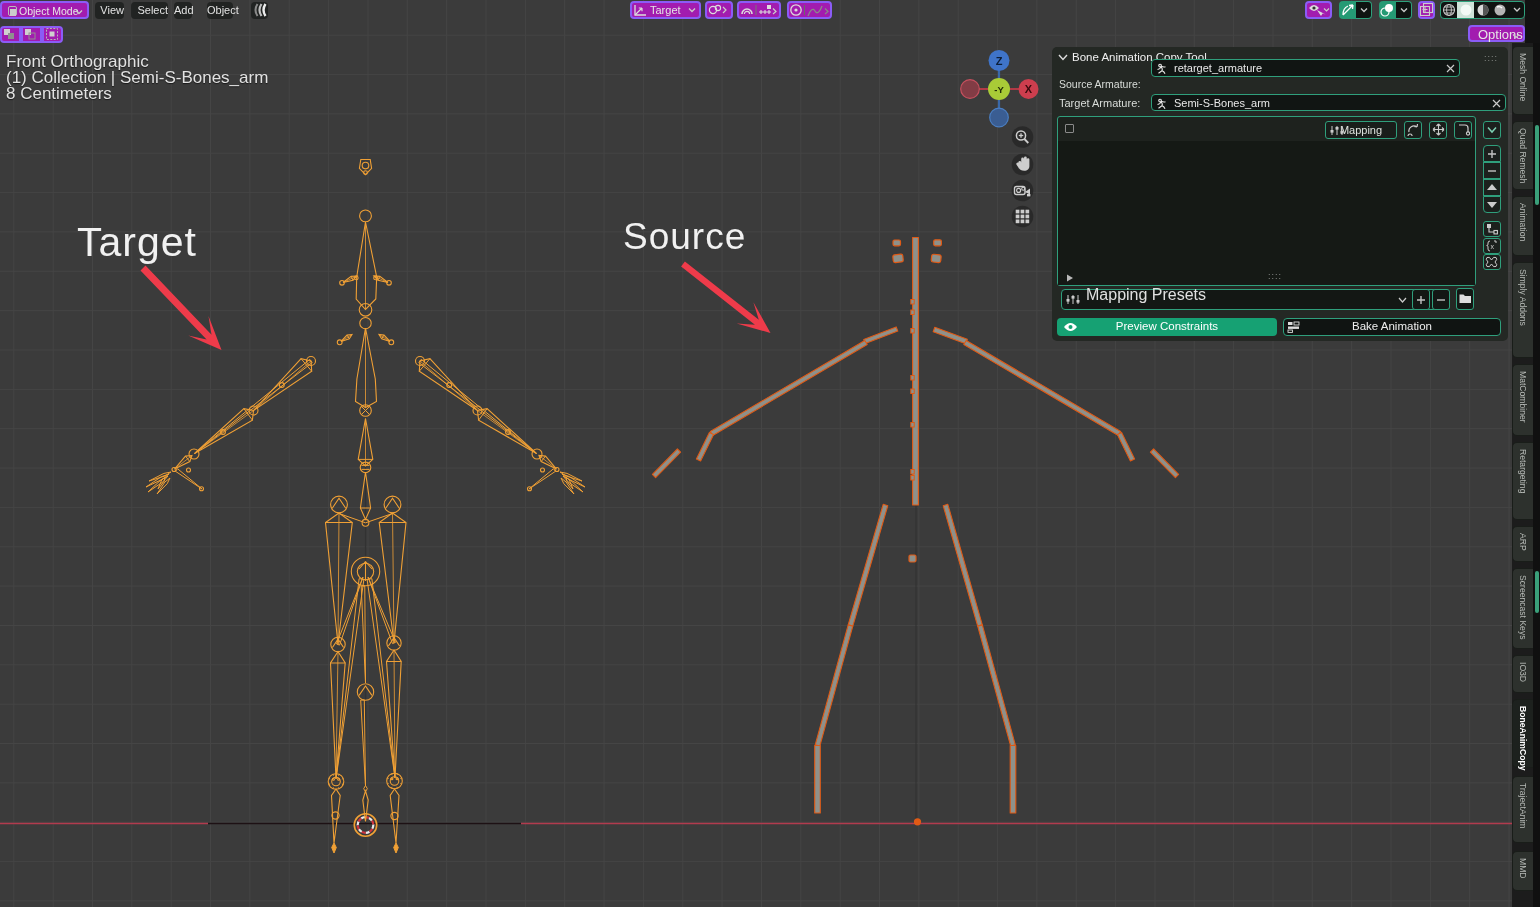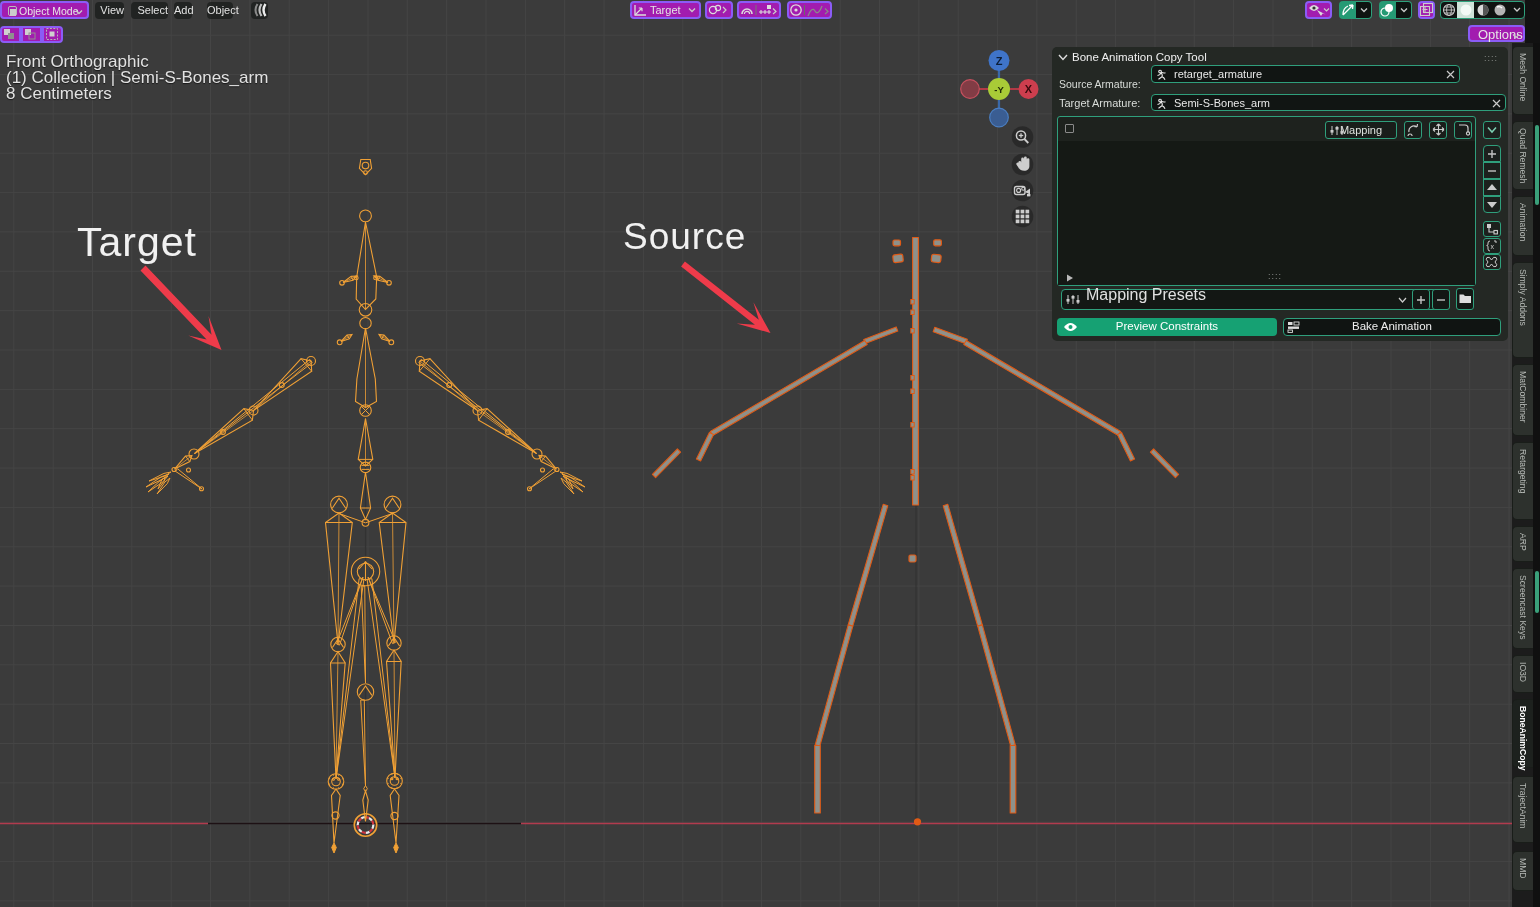--- a/index.html
+++ b/index.html
@@ -423,21 +423,21 @@
       <path d="M1,2.5 L4,5.5 L7,2.5" stroke="#ccc" fill="none" stroke-width="1.2"></path>
     </svg></div>
 <div class="abs" style="left:1052px;top:47px;width:456px;height:294px;background:#242824;border-radius:5px"></div>
 <svg class="abs" style="left:1057px;top:52px" width="12" height="10" viewBox="0 0 12 10">
     <path d="M2,3 L6,7.5 L10,3" stroke="#ddd" fill="none" stroke-width="1.4"></path>
   </svg>
 <div class="abs" style="left:1072px;top:51px;color:#f0f0f0;font-size:11.5px">Bone Animation Copy Tool</div>
 <div class="abs" style="left:1484px;top:53px;color:#8b8f8b;font-size:9px;letter-spacing:1px">::::</div>
 <div class="abs" style="left:1059px;top:77.5px;color:#d9ddd9;font-size:10.5px">Source Armature:</div>
 <div class="abs" style="left:1059px;top:96.5px;color:#d9ddd9;font-size:11px">Target Armature:</div>
-<div class="pf" style="left:1151px;top:65px;width:309px;height:17.5px">
+<div class="pf" style="left:1151px;top:59px;width:309px;height:17.5px">
     <svg style="position:absolute;left:3px;top:2px" width="13" height="13" viewBox="0 0 13 13">
       <path d="M5,2.2 a1.3,1.3 0 1 0 0.1,0 M6,4 q2.5,1.5 4.5,0.8 M6,4.5 q-0.5,2.5 -3.5,3 M6.2,4.8 q1.8,2.2 0.8,4 M7,8.8 l-3.5,2.5 M7,8.8 q2,0.5 3,3" stroke="#e8e8e8" fill="none" stroke-width="1.1"></path>
     </svg>
     <span style="position:absolute;left:22px;top:2px">retarget_armature</span>
     <svg style="position:absolute;right:4px;top:4px" width="9" height="9" viewBox="0 0 9 9">
       <path d="M1,1 L8,8 M8,1 L1,8" stroke="#c9c9c9" stroke-width="1.2"></path>
     </svg>
   </div>
 <div class="pf" style="left:1151px;top:93.5px;width:355px;height:17.5px">
     <svg style="position:absolute;left:3px;top:2px" width="13" height="13" viewBox="0 0 13 13">

